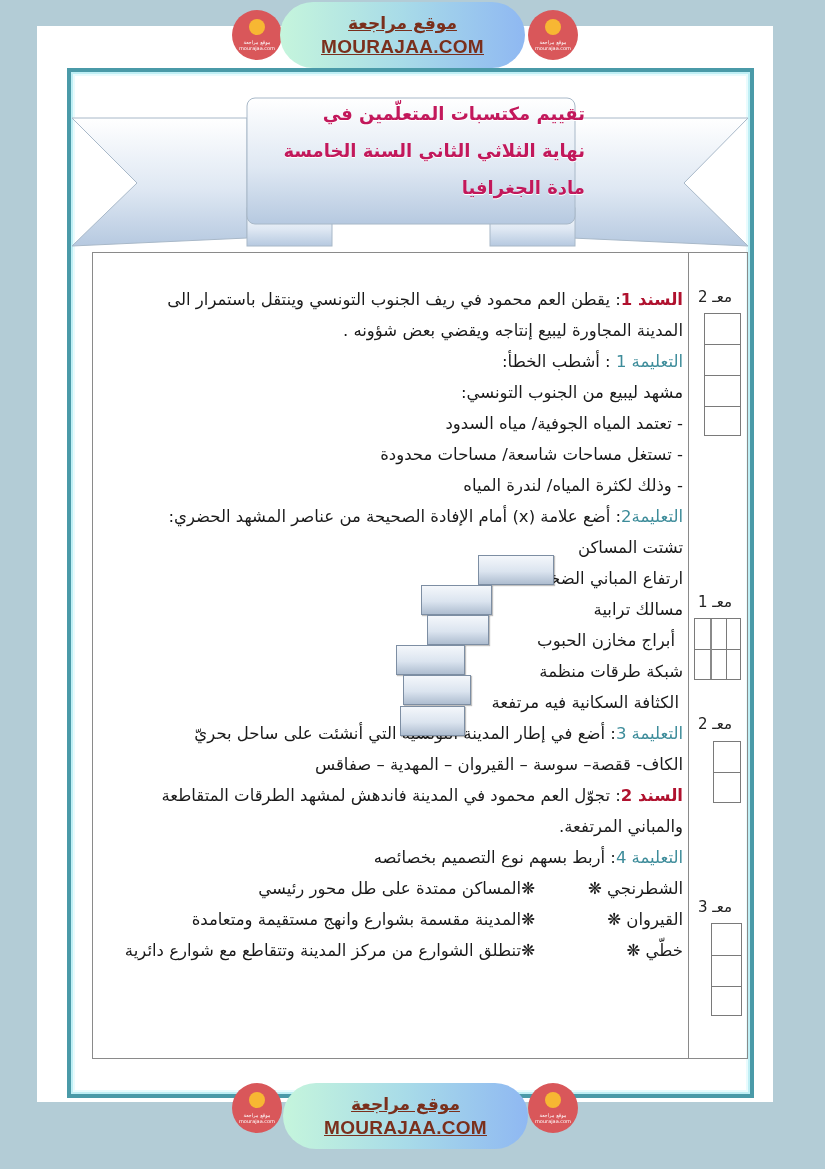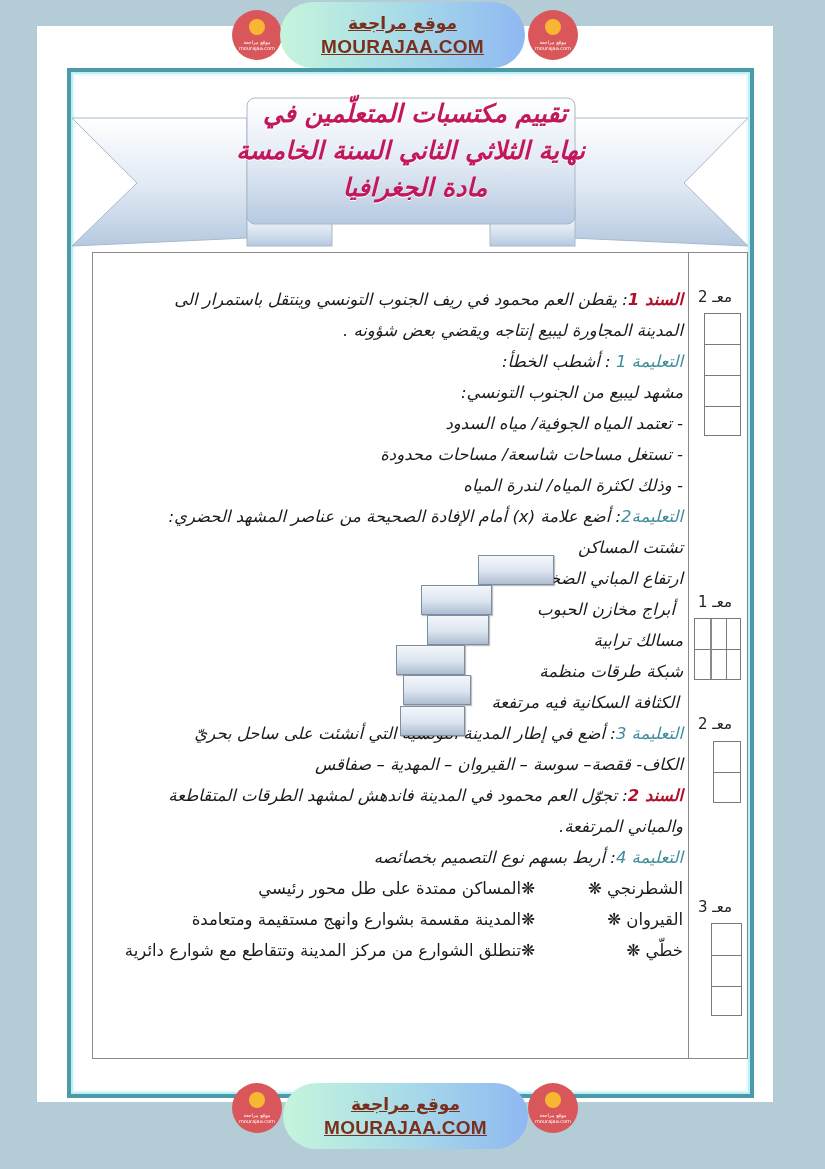--- a/index.html
+++ b/index.html
@@ -13,39 +13,38 @@
     background:#ffffff;
   }
   .frame {
     position:absolute; left:67px; top:68px; width:687px; height:1030px;
     border:4px solid #4a9aa8; box-sizing:border-box;
     box-shadow: inset 0 0 0 2px #bfeff5, inset 0 0 0 4px #e9fbfd;
   }
   
   .ribbon-svg { position:absolute; left:72px; top:88px; width:676px; height:162px; }
   .banner-title {
-    position:absolute; left:245px; top:95px; width:340px; text-align:center;
-    direction:rtl; color:#c2185b; font-weight:bold; font-size:25px; line-height:37px;
+    position:absolute; left:245px; top:95px; width:340px; text-align:right;
+    direction:rtl; color:#c2185b; font-weight:bold; font-size:18px; line-height:37px;
     text-shadow:0 1px 0 #fff;
-    font-style:italic;
   }
   .banner-title div { white-space:nowrap; }
   
   .main-table {
     position:absolute; left:92px; top:252px; width:656px; height:807px;
     border:1px solid #8a8a8a; box-sizing:border-box;
   }
   .col-divider {
     position:absolute; left:688px; top:252px; width:1px; height:807px; background:#8a8a8a;
   }
   .content {
     position:absolute; right:142px; top:284px; width:560px;
     direction:rtl; text-align:right; font-size:16.5px; color:#1a1a1a; line-height:31px;
   }
-  .line { white-space:nowrap; position:relative;font-style:italic; }
+  .line { white-space:nowrap; position:relative; }
   .red { color:#b0112e; font-weight:bold; }
   .teal { color:#3d8c9a; }
   .checkbox-bar {
     position:absolute; height:30px; box-sizing:border-box;
     border:1px solid #7d8ea3;
     background:linear-gradient(to bottom,#f4f7fb 0%,#dbe4ef 55%,#aebdd0 100%);
     box-shadow:1px 1px 1px rgba(0,0,0,0.25);
   }
   .grade-label {
     position:absolute; direction:rtl; font-size:15px; color:#222; white-space:nowrap;
@@ -124,22 +123,22 @@
   <div class="line"><span class="red">السند 1</span><span>: يقطن العم محمود في ريف الجنوب التونسي وينتقل باستمرار الى</span></div>
   <div class="line">المدينة المجاورة ليبيع إنتاجه ويقضي بعض شؤونه .</div>
   <div class="line"><span class="teal">التعليمة 1</span><span> : أشطب الخطأ:</span></div>
   <div class="line">مشهد ليبيع من الجنوب التونسي:</div>
   <div class="line">- تعتمد المياه الجوفية/ مياه السدود</div>
   <div class="line">- تستغل مساحات شاسعة/ مساحات محدودة</div>
   <div class="line">- وذلك لكثرة المياه/ لندرة المياه</div>
   <div class="line"><span class="teal">التعليمة2</span><span>: أضع علامة (x) أمام الإفادة الصحيحة من عناصر المشهد الحضري:</span></div>
   <div class="line">تشتت المساكن</div>
   <div class="line">ارتفاع المباني الضخمة</div>
+  <div class="line">مسالك ترابية</div>
   <div class="line" style="padding-right:8px;">أبراج مخازن الحبوب</div>
-  <div class="line">مسالك ترابية</div>
   <div class="line">شبكة طرقات منظمة</div>
   <div class="line" style="padding-right:4px;">الكثافة السكانية فيه مرتفعة</div>
   <div class="line"><span class="teal">التعليمة 3</span><span>: أضع في إطار المدينة التونسية التي أنشئت على ساحل بحريّ</span></div>
   <div class="line">الكاف- ققصة– سوسة – القيروان – المهدية – صفاقس</div>
   <div class="line"><span class="red">السند 2</span><span>:  تجوّل العم محمود في المدينة فاندهش لمشهد الطرقات المتقاطعة</span></div>
   <div class="line">والمباني المرتفعة.</div>
   <div class="line"><span class="teal">التعليمة 4</span><span>: أربط بسهم نوع التصميم بخصائصه</span></div>
   <div class="link-row">
     <span style="right:0;">الشطرنجي ❋</span>
     <span style="right:148px;">❋المساكن ممتدة على طل محور رئيسي</span>

